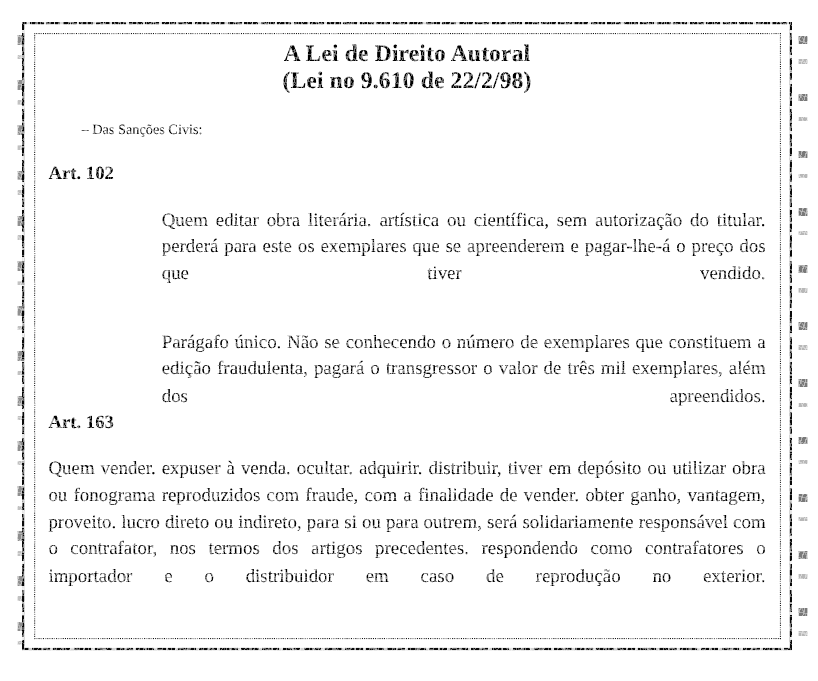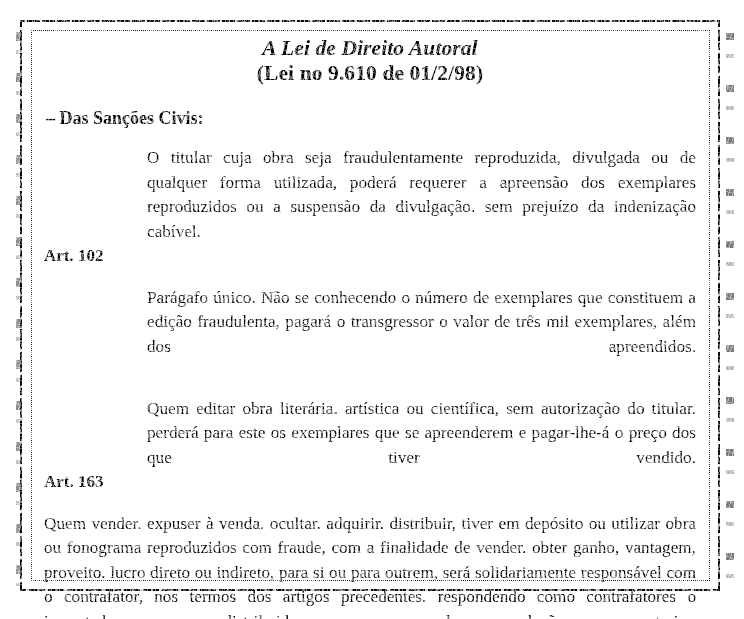--- a/index.html
+++ b/index.html
@@ -135,37 +135,38 @@
     margin: 0;
     padding: 0;
   }
   .title-line {
     font-weight: bold;
     font-size: 21.5px;
     line-height: 25px;
     letter-spacing: .1px;
     white-space: nowrap;
   }
-  .title-line-1 { font-size: 21.5px; font-style: italic; }
+  .title-line-1 { font-size: 21.5px; }
   .title-line-2 { font-size: 21.5px; }
   .title-line-3 { font-size: 21.5px; }
   .title-light {
     font-weight: normal;
     font-size: 20px;
   }
 
   
   #section-heading {
-    font-weight: bold;
-    font-size: 18px;
+    font-weight: normal;
+    font-size: 13px;
     line-height: 22px;
     margin-top: 21px;
     margin-bottom: 0;
     padding-left: 2px;
     white-space: nowrap;
+    margin-left: 28px;
   }
 
   
   .article {
     display: flex;
     align-items: flex-end;
     margin-top: 17px;
   }
   .article-label {
     flex: 0 0 103px;
@@ -244,37 +245,34 @@
   <div id="frame-outer-vert-l"></div>
   <div id="frame-outer-vert-r"></div>
   <div id="frame-inner"></div>
   <div id="scan-artifact-left"></div>
   <div id="scan-artifact-right"></div>
 
   <div id="content">
 
     <div id="doc-title">
       <div class="title-line title-line-1">A Lei de Direito Autoral</div>
-      <div class="title-line title-line-2">(Lei no 9.610 de 01/2/98)</div>
+      <div class="title-line title-line-2">(Lei no 9.610 de 22/2/98)</div>
     </div>
 
     <div id="section-heading">– Das Sanções Civis:</div>
 
     <div class="article">
       <div class="article-label">Art. 102</div>
-      <div class="article-body">
-        <p class="article-para">O titular cuja obra seja fraudulentamente reproduzida, divulgada ou de qualquer forma utilizada, poderá requerer a apreensão dos exemplares reproduzidos ou a suspensão da divulgação. sem prejuízo da indenização cabível.</p>
-      </div>
     </div>
 
     <div class="article">
       <div class="article-label">Art. 163</div>
       <div class="article-body">
+        <p class="article-para">Quem editar obra literária. artística ou científica, sem autorização do titular. perderá para este os exemplares que se apreenderem e pagar-lhe-á o preço dos que tiver vendido.</p>
         <p class="article-para">Parágafo único. Não se conhecendo o número de exemplares que constituem a edição fraudulenta, pagará o transgressor o valor de três mil exemplares, além dos apreendidos.</p>
-        <p class="article-para">Quem editar obra literária. artística ou científica, sem autorização do titular. perderá para este os exemplares que se apreenderem e pagar-lhe-á o preço dos que tiver vendido.</p>
       </div>
     </div>
 
     <div class="article">
       <div class="article-body">
         <p class="article-para">Quem vender. expuser à venda. ocultar. adquirir. distribuir, tiver em depósito ou utilizar obra ou fonograma reproduzidos com fraude, com a finalidade de vender. obter ganho, vantagem, proveito. lucro direto ou indireto, para si ou para outrem, será solidariamente responsável com o contrafator, nos termos dos artigos precedentes. respondendo como contrafatores o importador e o distribuidor em caso de reprodução no exterior.</p>
       </div>
     </div>
 
   </div>

